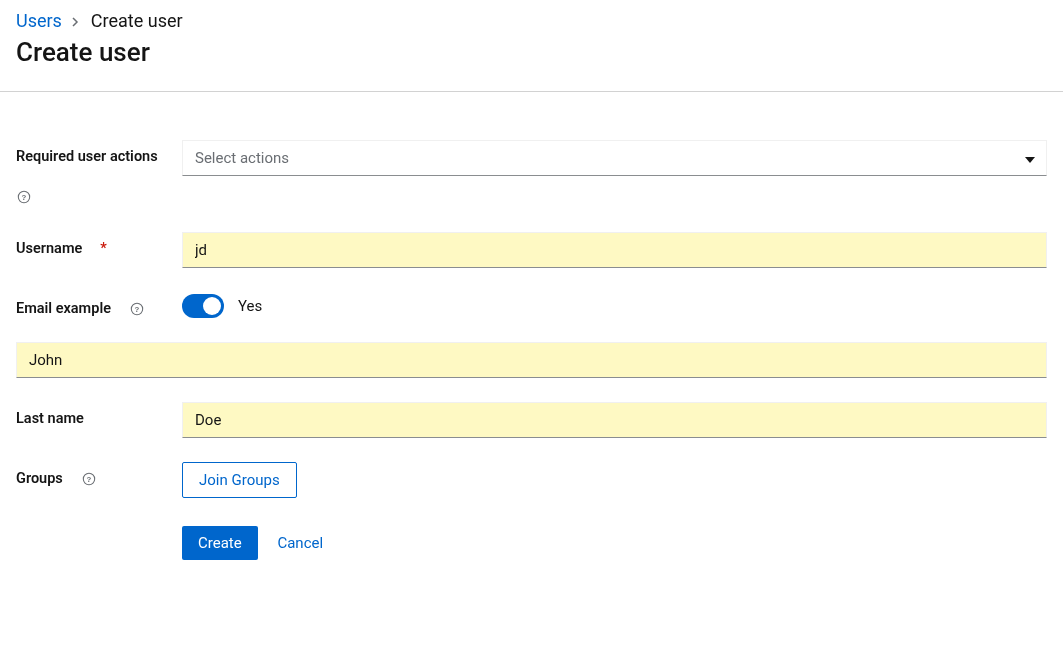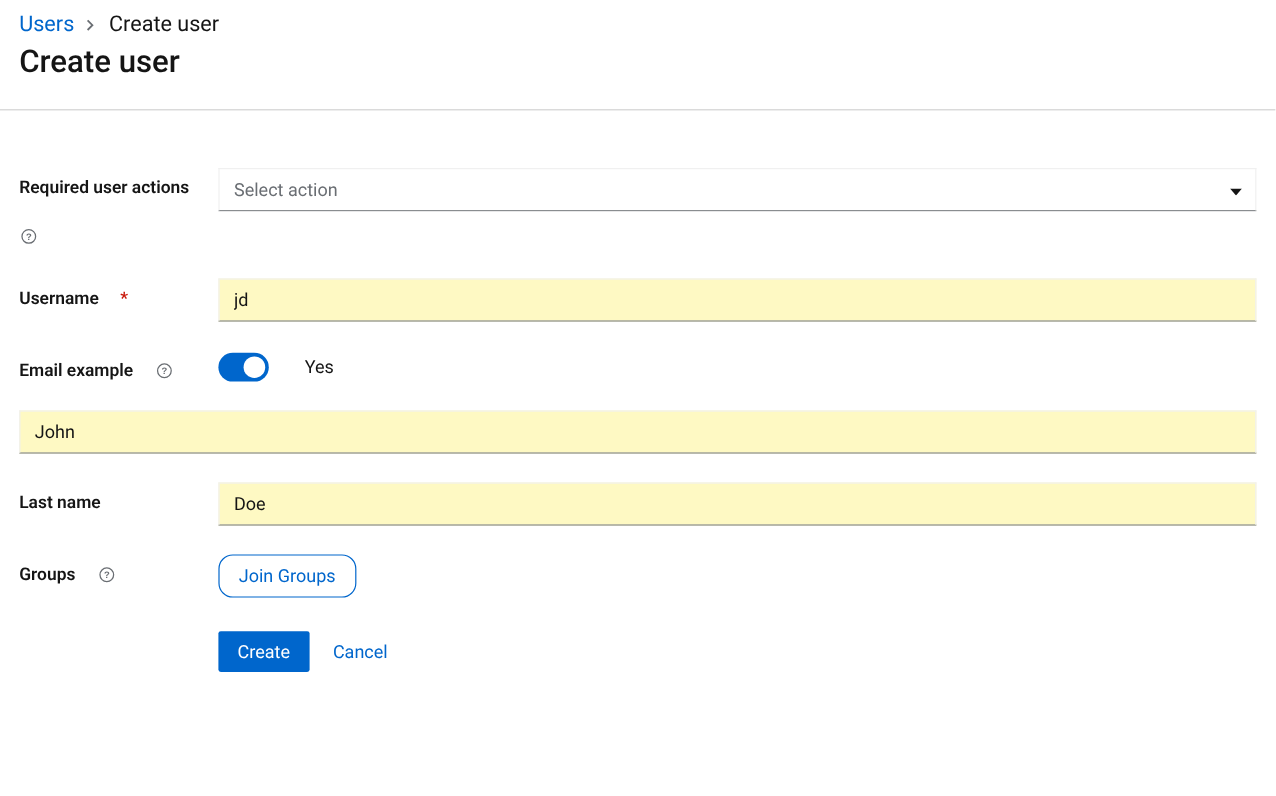--- a/index.html
+++ b/index.html
@@ -101,21 +101,21 @@
     border-bottom: 1px solid #8a8d90;
     background: #fef9c3;
     font-size: 15px;
     padding: 8px 12px;
     color: #151515;
     font-family: inherit;
   }
   .toggle-row {
     display: flex;
     align-items: center;
-    gap: 30px;
+    gap: 14px;
     padding-top: 2px;
   }
   .switch {
     position: relative;
     width: 42px;
     height: 24px;
     background: #0066cc;
     border-radius: 12px;
     cursor: pointer;
     flex: 0 0 42px;
@@ -138,21 +138,21 @@
     font-size: 15px;
     padding: 8px 16px;
     cursor: pointer;
     border: none;
     background: none;
   }
   .btn-outline {
     border: 1px solid #0066cc;
     color: #0066cc;
     background: #fff;
-    border-radius: 12px;
+    border-radius: 2px;
   }
   .btn-primary {
     background: #0066cc;
     color: #fff;
     border-radius: 2px;
   }
   .btn-link {
     color: #0066cc;
     background: none;
     padding: 8px 16px;
@@ -191,21 +191,21 @@
         <span class="help-icon">
           <svg viewBox="0 0 16 16">
               <circle cx="8" cy="8" r="6.5" stroke="#6a6e73" stroke-width="1.2" fill="none"></circle>
               <text x="8" y="11.5" text-anchor="middle" font-size="9" fill="#6a6e73" font-family="Arial">?</text>
             </svg>
         </span>
       </span>
     </div>
     <div class="control-col">
       <div class="select-wrap">
-        <button type="button" class="select-input">Select action</button>
+        <button type="button" class="select-input">Select actions</button>
         <span class="select-caret">
           <svg width="10" height="6" viewBox="0 0 10 6">
               <path d="M0 0 L5 6 L10 0 Z" fill="#151515"></path>
             </svg>
         </span>
       </div>
     </div>
   </div>
 
   <div class="form-row">

